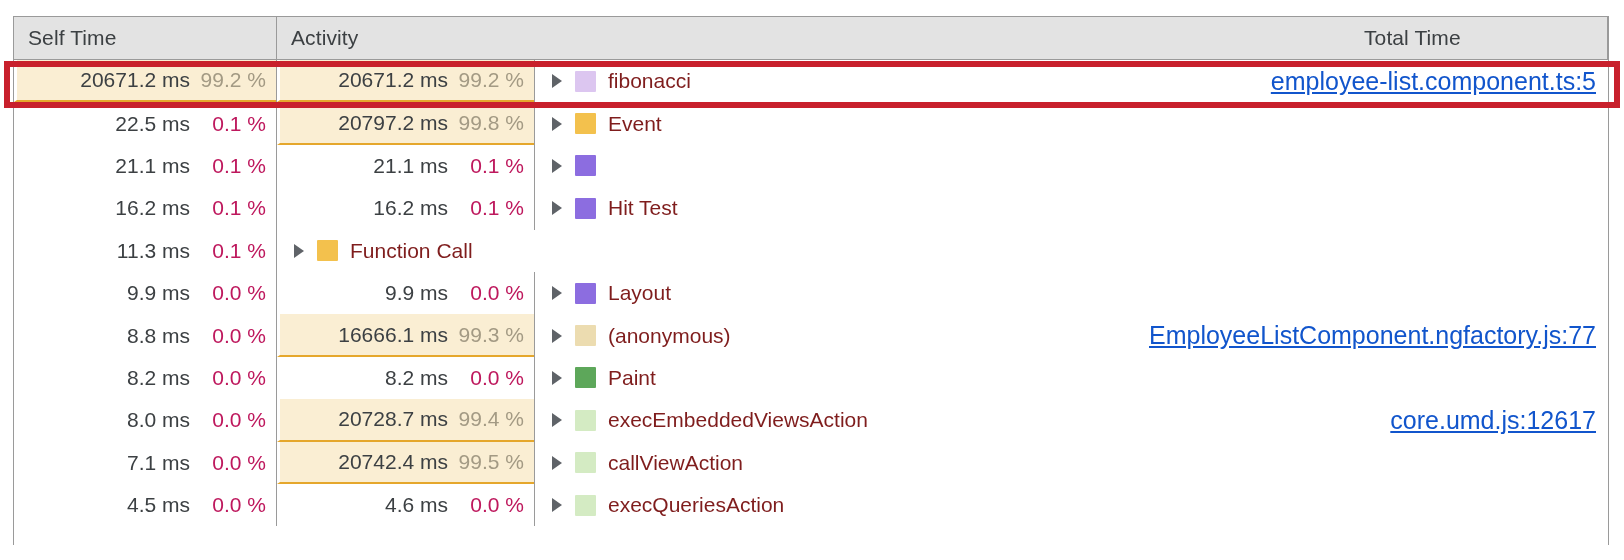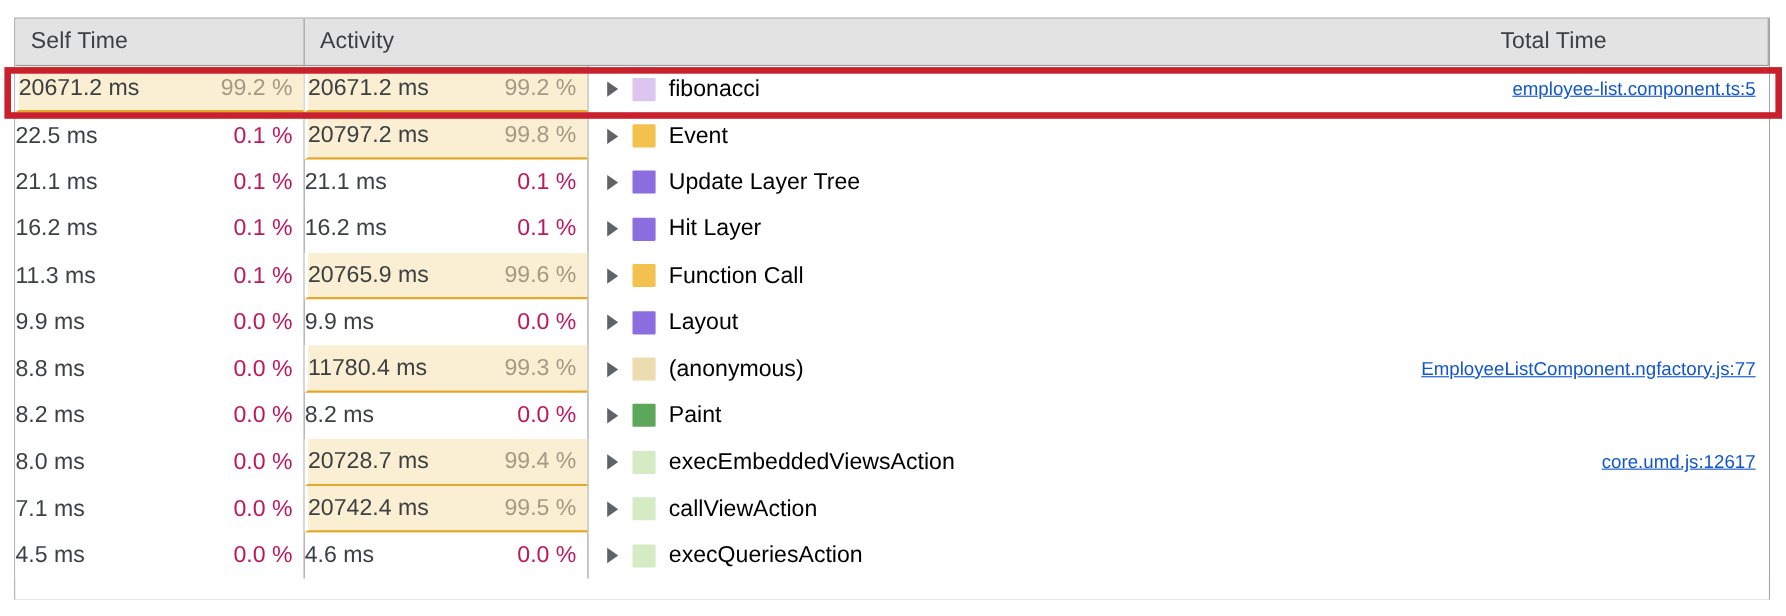--- a/index.html
+++ b/index.html
@@ -73,21 +73,21 @@
     height: 100%;
   }
   .cell-self  { width: 263px; border-right: 1px solid #9a9a9a; }
   .cell-total { width: 258px; border-right: 1px solid #9a9a9a; }
 
   
   .bar {
     box-sizing: border-box;
     display: flex;
     align-items: center;
-    justify-content: space-between;
+    justify-content: flex-end;
     height: 100%;
     width: 100%;
     padding-right: 10px;
   }
   .bar.hl {
     background: #faeed3;
     border-bottom: 2px solid #e5a72c;
     border-left: 3px solid #ffffff;
   }
 
@@ -128,27 +128,27 @@
   .swatch {
     width: 21px;
     height: 21px;
     flex: 0 0 21px;
     margin-right: 12px;
     border-radius: 1px;
   }
 
   .act-label {
     font-size: 21px;
-    color: #000000;
+    color: #7f1d1d;
     white-space: nowrap;
   }
 
   .act-link {
     margin-left: auto;
-    font-size: 17px;
+    font-size: 25px;
     color: #1155cc;
     text-decoration: underline;
     white-space: nowrap;
     cursor: pointer;
   }
 
   
   .annot {
     position: absolute;
     left: 4px;
@@ -235,21 +235,20 @@
               <span class="pct">0.1 %</span>
             </div>
           </div>
           <div class="cell cell-act">
             <span class="disclosure">
               <svg width="14" height="16" viewBox="0 0 14 16" aria-hidden="true">
                 <path d="M2 1 L12 8 L2 15 Z" fill="#5f6368"></path>
               </svg>
             </span>
             <span class="swatch" style="background: rgb(140, 109, 224);"></span>
-            <span class="act-label">Update Layer Tree</span>
           </div>
         </div>
         <div class="row">
           <div class="cell cell-self">
             <div class="bar">
               <span class="ms">16.2 ms</span>
               <span class="pct">0.1 %</span>
             </div>
           </div>
           <div class="cell cell-total">
@@ -258,34 +257,28 @@
               <span class="pct">0.1 %</span>
             </div>
           </div>
           <div class="cell cell-act">
             <span class="disclosure">
               <svg width="14" height="16" viewBox="0 0 14 16" aria-hidden="true">
                 <path d="M2 1 L12 8 L2 15 Z" fill="#5f6368"></path>
               </svg>
             </span>
             <span class="swatch" style="background: rgb(140, 109, 224);"></span>
-            <span class="act-label">Hit Layer</span>
+            <span class="act-label">Hit Test</span>
           </div>
         </div>
         <div class="row">
           <div class="cell cell-self">
             <div class="bar">
               <span class="ms">11.3 ms</span>
               <span class="pct">0.1 %</span>
-            </div>
-          </div>
-          <div class="cell cell-total">
-            <div class="bar hl">
-              <span class="ms">20765.9 ms</span>
-              <span class="pct">99.6 %</span>
             </div>
           </div>
           <div class="cell cell-act">
             <span class="disclosure">
               <svg width="14" height="16" viewBox="0 0 14 16" aria-hidden="true">
                 <path d="M2 1 L12 8 L2 15 Z" fill="#5f6368"></path>
               </svg>
             </span>
             <span class="swatch" style="background: rgb(243, 193, 77);"></span>
             <span class="act-label">Function Call</span>
@@ -316,21 +309,21 @@
         </div>
         <div class="row">
           <div class="cell cell-self">
             <div class="bar">
               <span class="ms">8.8 ms</span>
               <span class="pct">0.0 %</span>
             </div>
           </div>
           <div class="cell cell-total">
             <div class="bar hl">
-              <span class="ms">11780.4 ms</span>
+              <span class="ms">16666.1 ms</span>
               <span class="pct">99.3 %</span>
             </div>
           </div>
           <div class="cell cell-act">
             <span class="disclosure">
               <svg width="14" height="16" viewBox="0 0 14 16" aria-hidden="true">
                 <path d="M2 1 L12 8 L2 15 Z" fill="#5f6368"></path>
               </svg>
             </span>
             <span class="swatch" style="background: rgb(236, 220, 176);"></span>

